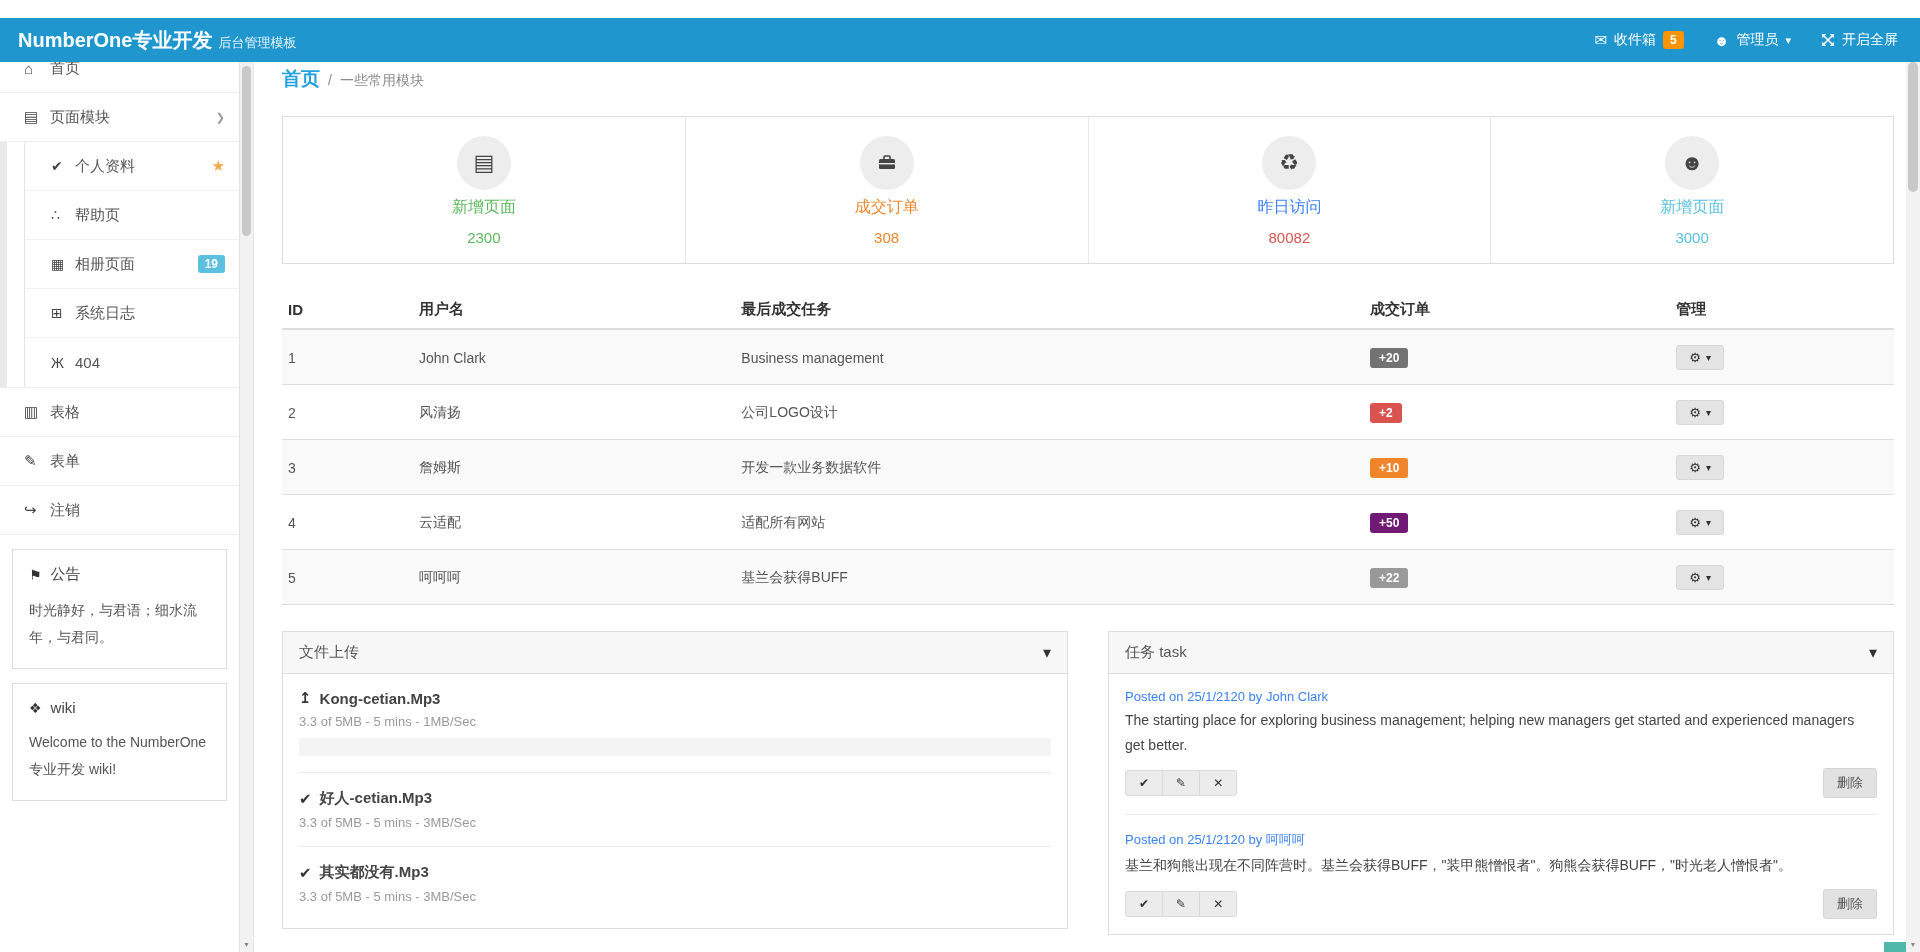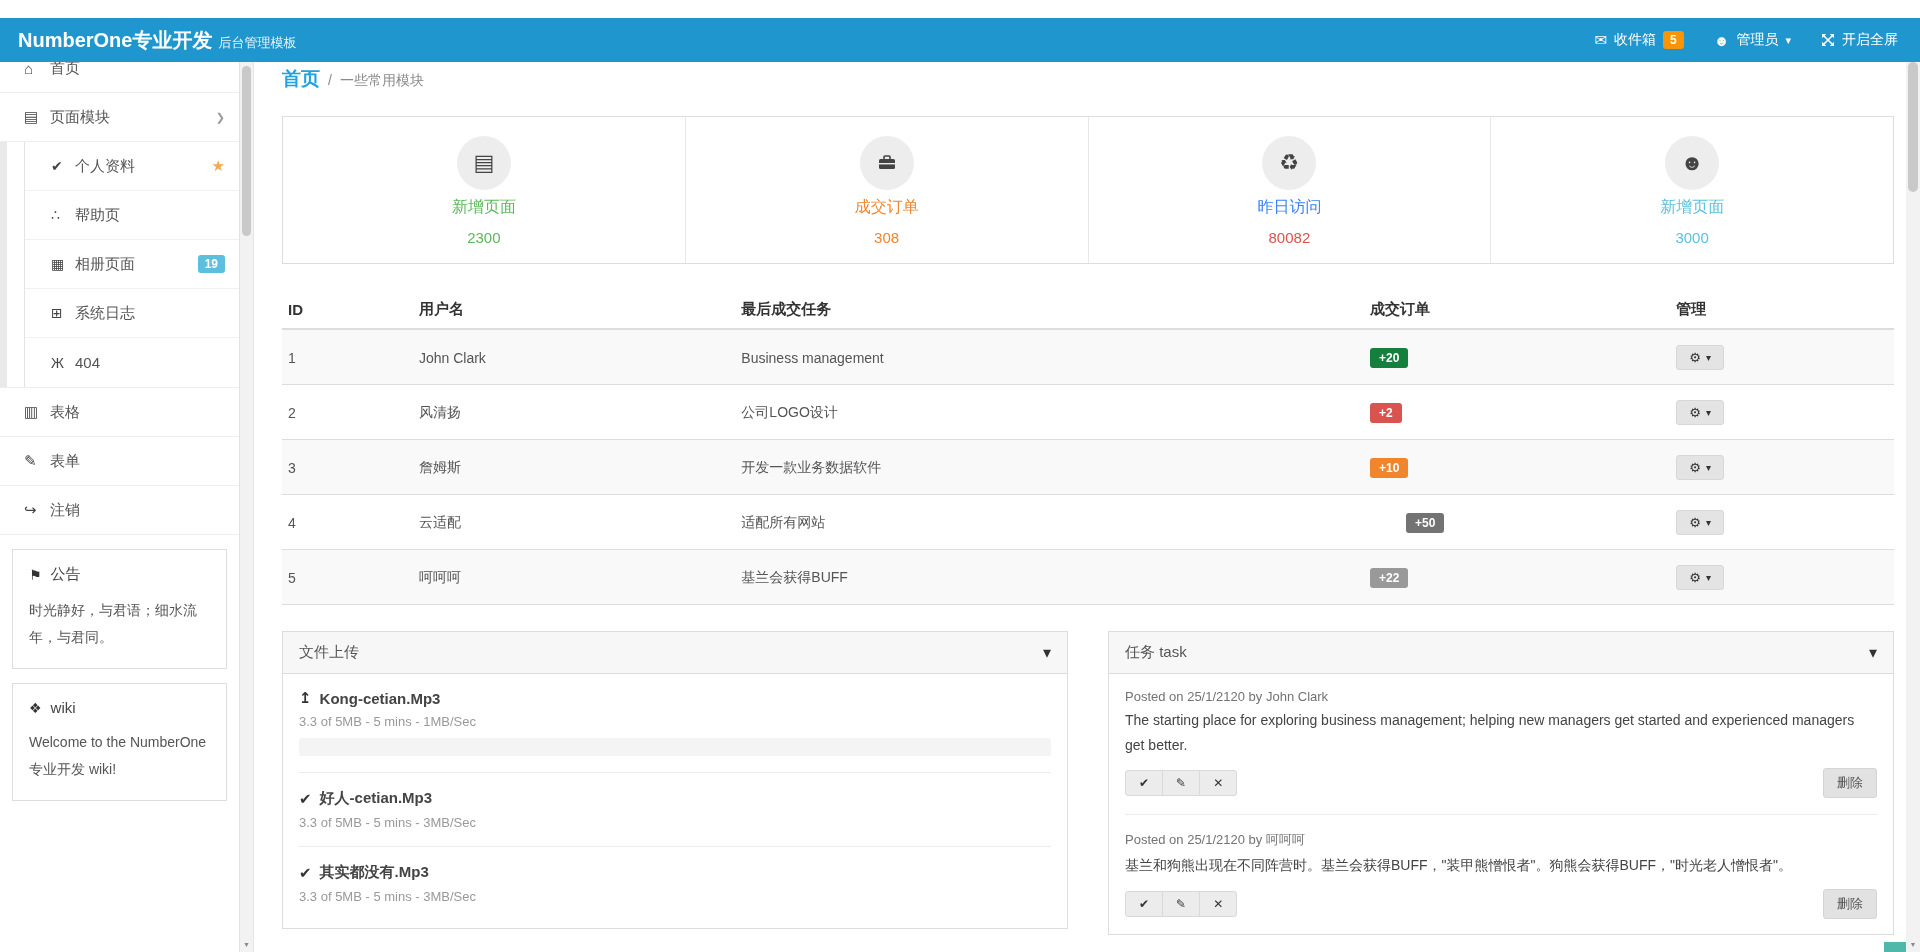--- a/index.html
+++ b/index.html
@@ -79,21 +79,21 @@
 
   .file-name { font-size:15px; font-weight:bold; color:#444; display:flex; align-items:center; }
   .file-name .ic { margin-right:8px; font-size:15px; color:#333; }
   .file-meta { font-size:13px; color:#999; margin:7px 0 9px; }
   .progress { height:18px; background:#f4f4f4; border-radius:2px; overflow:hidden; }
   .progress-fill { height:100%; background:#5cb85c; color:#fff; font-size:17px; text-align:center; line-height:18px;
      background-image:linear-gradient(45deg, rgba(255,255,255,.2) 25%, transparent 25%, transparent 50%, rgba(255,255,255,.2) 50%, rgba(255,255,255,.2) 75%, transparent 75%, transparent);
      background-size:36px 36px;margin-top:21px; }
   .divider { border-top:1px solid #ececec; margin:16px 0; }
 
-  .post-meta { font-size:13px; color:#737373; }
+  .post-meta { font-size:13px; color:#3b82f6; }
   .post-body { font-size:14px; color:#444; line-height:1.8; margin:4px 0 10px; }
   .post-actions { display:flex; align-items:center; justify-content:space-between; }
   .btn-group { display:flex; }
   .mini-btn { background:#ececec; border:1px solid #d9d9d9; padding:5px 13px; font-size:12px; color:#333; cursor:pointer; margin-right:-1px; }
   .mini-btn:first-child { border-radius:3px 0 0 3px; }
   .mini-btn:last-child { border-radius:0 3px 3px 0; margin-right:0; }
   .delete-btn { background:#e2e2e2; border:1px solid #d5d5d5; border-radius:3px; padding:5px 13px; font-size:13px; color:#555; cursor:pointer; }
 
   .fs-svg, .bc-svg { display:block; }
 </style>
@@ -248,21 +248,21 @@
         <th class="col-task">最后成交任务</th>
         <th class="col-order">成交订单</th>
         <th class="col-admin">管理</th>
       </tr>
     </thead>
     <tbody>
       <tr>
         <td>1</td>
         <td>John Clark</td>
         <td>Business management</td>
-        <td><span class="badge" style="background-color: #15803d;">+20</span></td>
+        <td><span class="badge" style="background-color: #737373;">+20</span></td>
         <td><span class="gear-btn">
               <span>⚙</span>
               <span class="caret">▾</span>
             </span></td>
       </tr>
       <tr>
         <td>2</td>
         <td>风清扬</td>
         <td>公司LOGO设计</td>
         <td><span class="badge" style="background-color: rgb(217, 83, 79);">+2</span></td>
@@ -278,21 +278,21 @@
         <td><span class="badge" style="background-color: rgb(240, 133, 43);">+10</span></td>
         <td><span class="gear-btn">
               <span>⚙</span>
               <span class="caret">▾</span>
             </span></td>
       </tr>
       <tr>
         <td>4</td>
         <td>云适配</td>
         <td>适配所有网站</td>
-        <td><span class="badge" style="background-color: #737373; margin-left: 36px;">+50</span></td>
+        <td><span class="badge" style="background-color: #701a75;">+50</span></td>
         <td><span class="gear-btn">
               <span>⚙</span>
               <span class="caret">▾</span>
             </span></td>
       </tr>
       <tr>
         <td>5</td>
         <td>呵呵呵</td>
         <td>基兰会获得BUFF</td>
         <td><span class="badge" style="background-color: rgb(153, 153, 153);">+22</span></td>

